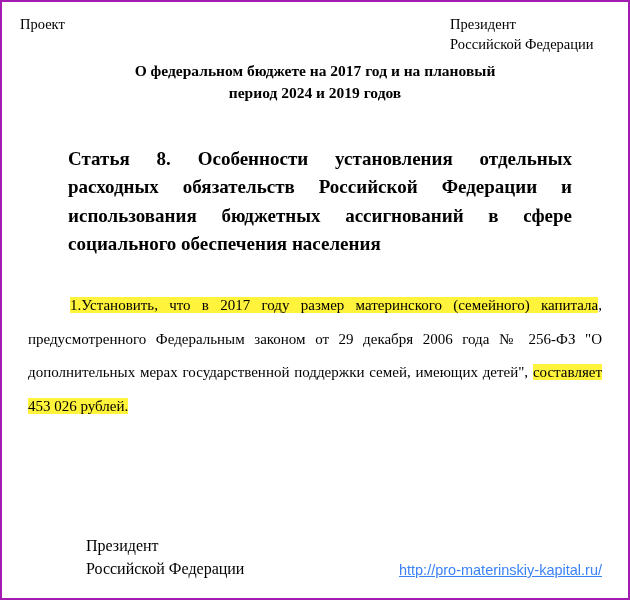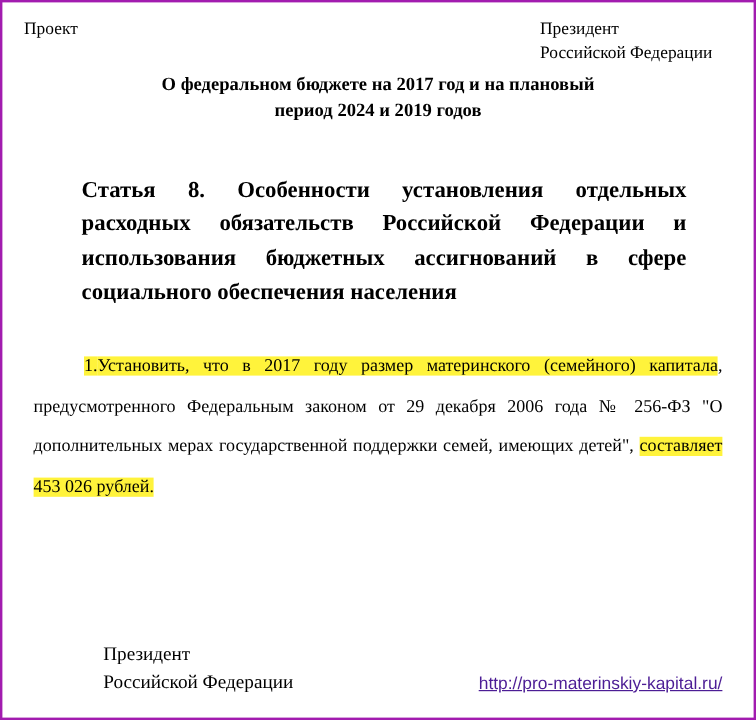--- a/index.html
+++ b/index.html
@@ -87,21 +87,21 @@
     line-height: 1.45;
   }
   .sig-line {
     white-space: nowrap;
   }
   .link {
     position: absolute;
     right: 26px;
     bottom: 20px;
     font-size: 14.5px;
-    color: #4c1d95;
+    color: #3b82f6;
     text-decoration: underline;
     font-family: "Liberation Sans", sans-serif;
   }
 </style>
 </head>
 <body>
 
 <div class="page">
 
   <div class="header-row">

